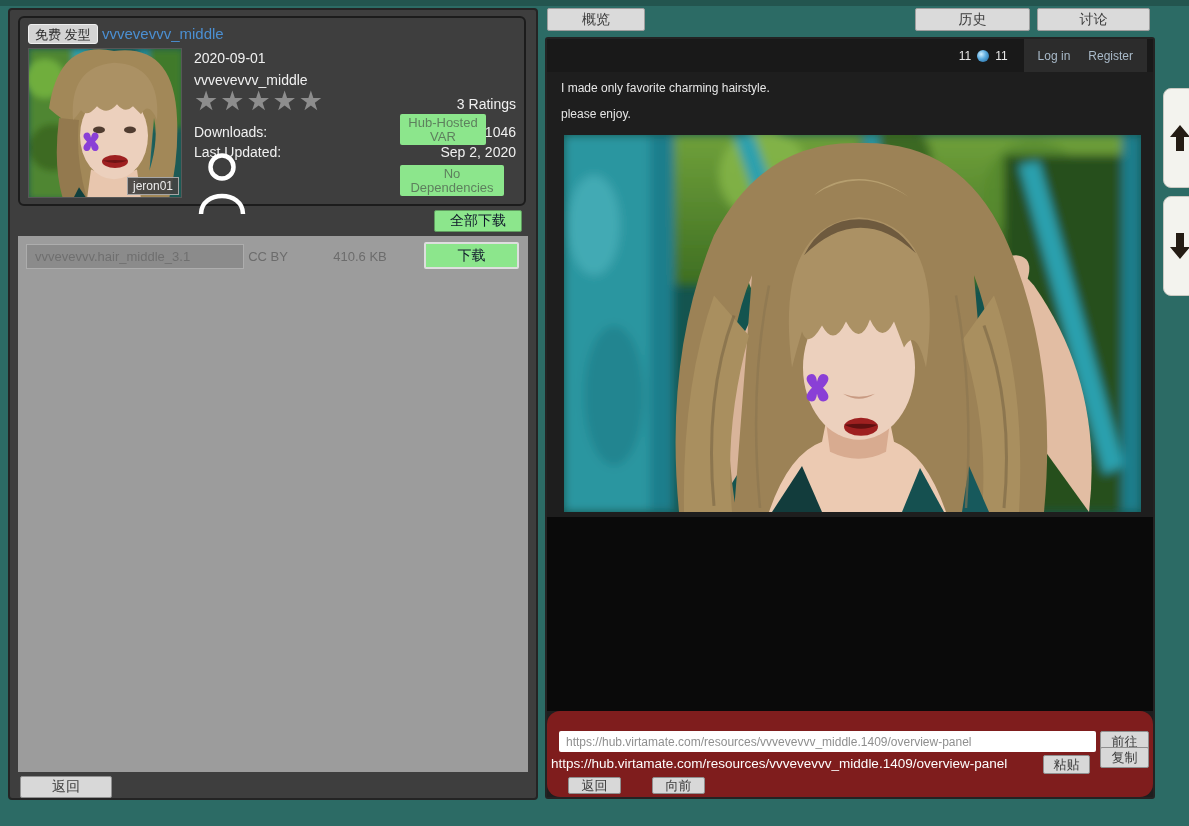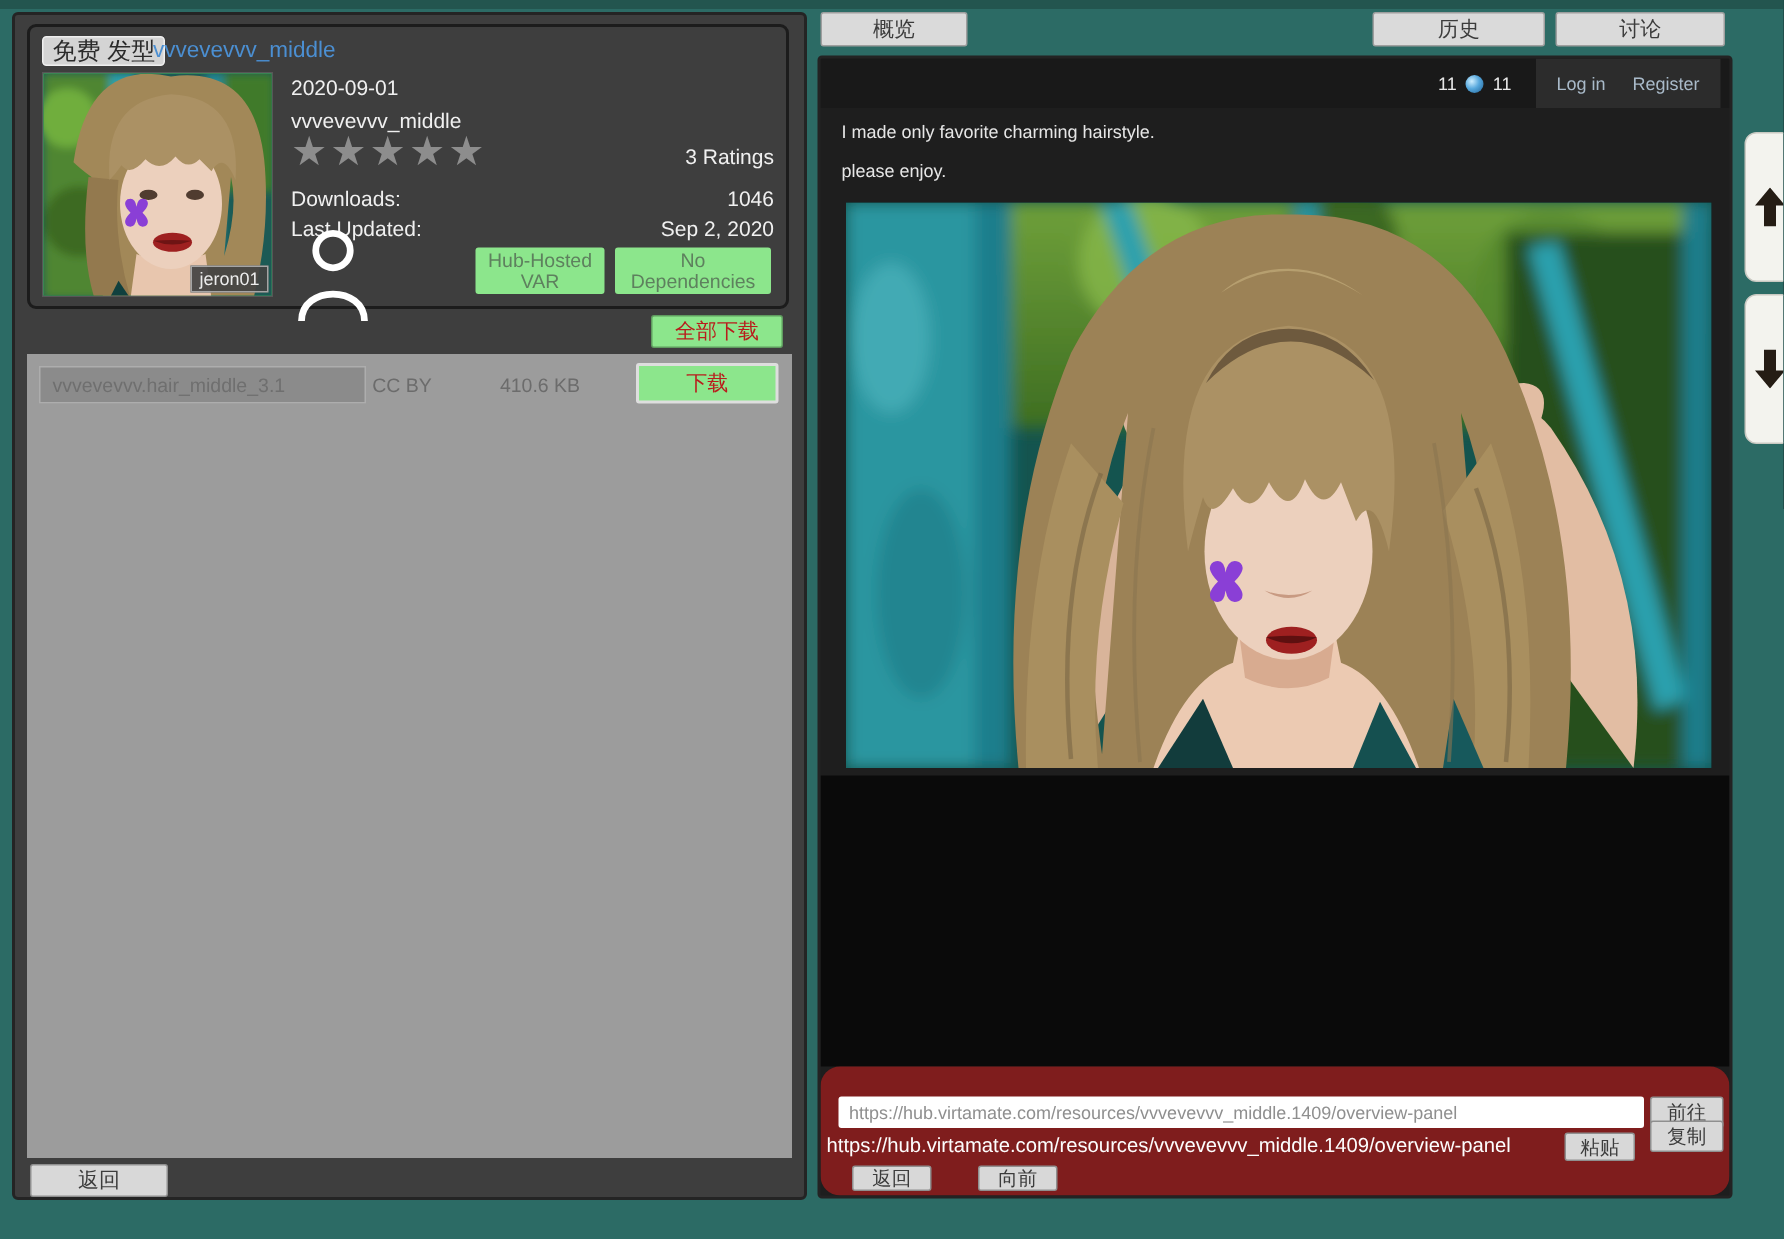--- a/index.html
+++ b/index.html
@@ -11,56 +11,56 @@
   }
   .abs { position:absolute; }
 
   
   .btn-gray {
     background:#d8d8d8; border:1px solid #8f8f8f; color:#3c3c3c;
     font-size:13px; text-align:center; border-radius:2px;
     display:flex; align-items:center; justify-content:center; cursor:default;
   }
   .btn-green {
-    background:#8ce68c; color:#b91c1c; font-size:14px; text-align:center;
+    background:#8ce68c; color:#0f172a; font-size:14px; text-align:center;
     display:flex; align-items:center; justify-content:center; border-radius:2px;
   }
 
   
   .top-strip { left:0; top:0; width:1189px; height:6px; background:#1e4944; opacity:.65; }
 
   
   .left-panel {
     left:8px; top:8px; width:530px; height:792px;
     background:#3e3e3e; border:2px solid #242424; border-radius:4px;
   }
   .info-card {
     left:8px; top:6px; width:508px; height:190px;
     border:2px solid #1c1c1c; border-radius:6px;
   }
   .badge-free {
     left:8px; top:6px; height:20px; padding:0 6px;
-    background:#d4d4d4; color:#2b2b2b; font-size:16px; line-height:20px;
+    background:#d4d4d4; color:#2b2b2b; font-size:13px; line-height:20px;
     border-radius:3px; border:1px solid #efefef;
   }
   .res-title { left:82px; top:7px; color:#4b8fd2; font-size:15px; }
   .thumb {
     left:8px; top:30px; width:154px; height:150px; overflow:hidden;
     border:1px solid #575757; background:#22c55e;
   }
   .thumb-label {
     right:2px; bottom:2px; background:rgba(66,66,66,.92); border:1px solid #a5a5a5;
     color:#ececec; font-size:12px; padding:0 5px; line-height:16px;
   }
   .info-col { left:174px; top:30px; width:322px; height:150px; }
   .info-line { position:absolute; color:#f0f0f0; font-size:14px; }
   .stars { position:absolute; left:0; top:40px; color:#8d8d8d; font-size:27px; letter-spacing:2px; line-height:27px; }
   .r-val { right:0; text-align:right; }
   .person-svg { position:absolute; left:4px; top:104px; width:48px; height:62px; }
-  .hub-badges { position:absolute; right:2px; bottom:2px; display:flex; gap:7px; }
+  .hub-badges { position:absolute; right:12px; bottom:2px; display:flex; gap:20px;flex-direction:column; }
   .hub-badge {
     background:#8ce68c; color:#5e805e; font-size:13px; line-height:14px;
     display:flex; align-items:center; justify-content:center; text-align:center;
     border-radius:2px; padding:1px 4px;
   }
   .hb1 { width:86px; height:31px; } .hb2 { width:104px; height:31px; }
 
   .tbl-head { left:0; top:198px; width:526px; height:28px; color:#f0f0f0; font-size:15px; }
   .th { position:absolute; top:4px; text-align:center; }
   .btn-dl-all { left:auto; right:14px; top:200px; width:88px; height:22px; border:1px solid #5f9b5f; }

